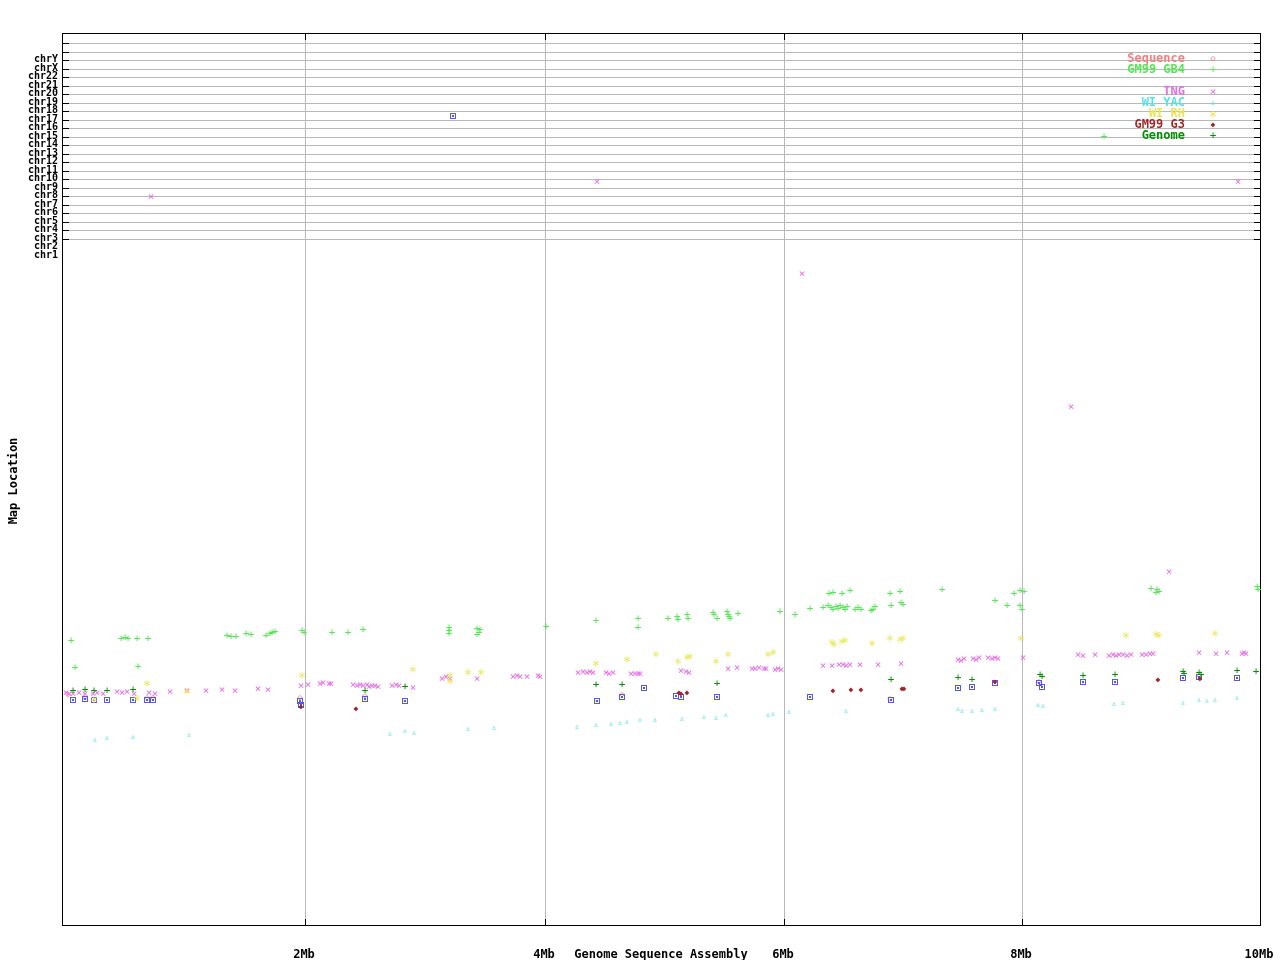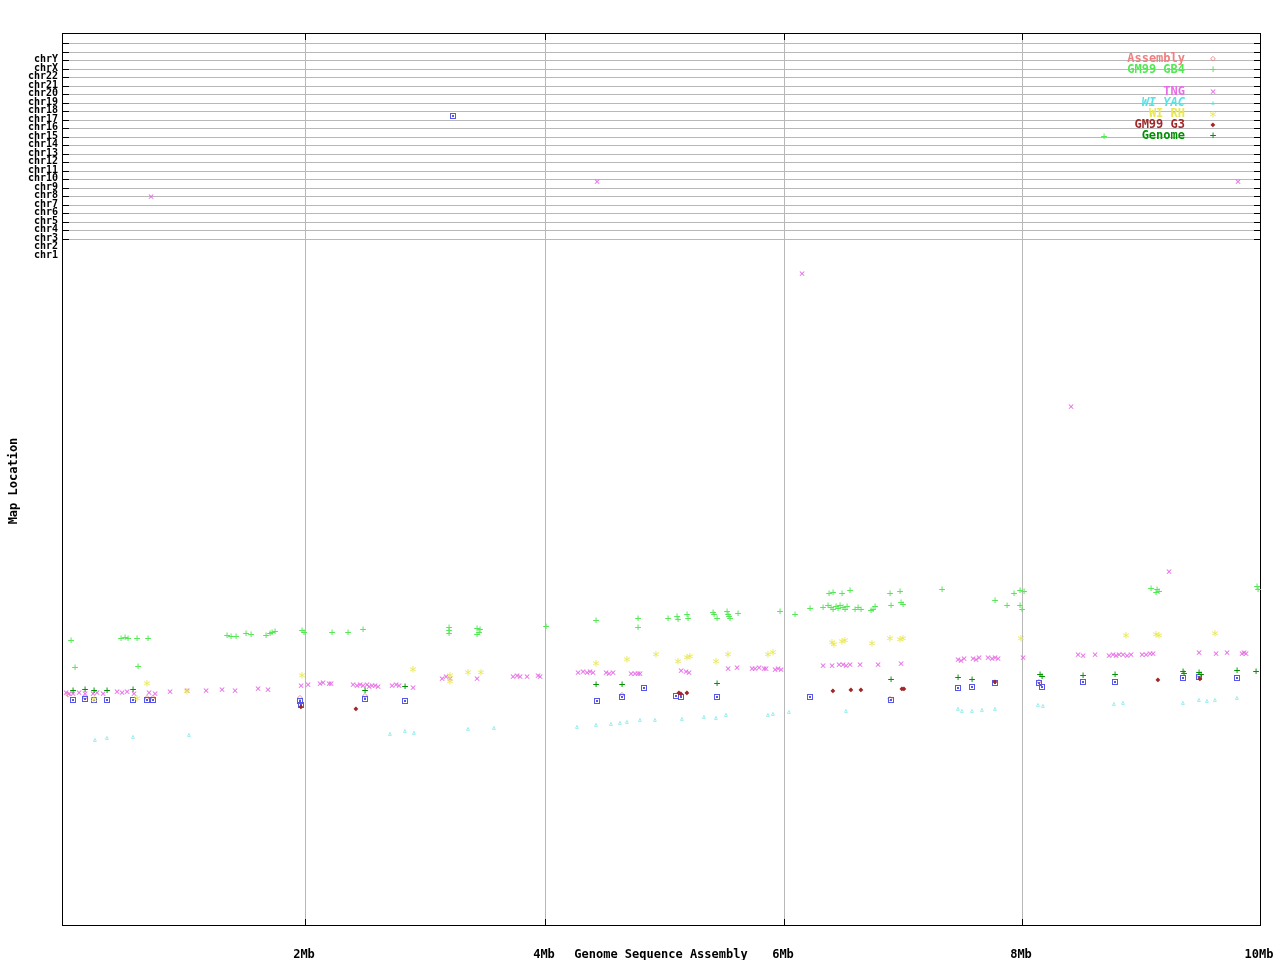--- a/index.html
+++ b/index.html
@@ -494,32 +494,32 @@
       <div class="pt" style="left: 1042px; top: 660px; font-size: 11px; color: rgb(0, 144, 0);">+</div>
       <div class="pt" style="left: 1083px; top: 659px; font-size: 11px; color: rgb(0, 144, 0);">+</div>
       <div class="pt" style="left: 1115px; top: 658px; font-size: 11px; color: rgb(0, 144, 0);">+</div>
       <div class="pt" style="left: 1183px; top: 655px; font-size: 11px; color: rgb(0, 144, 0);">+</div>
       <div class="pt" style="left: 1184px; top: 657px; font-size: 11px; color: rgb(0, 144, 0);">+</div>
       <div class="pt" style="left: 1199px; top: 656px; font-size: 11px; color: rgb(0, 144, 0);">+</div>
       <div class="pt" style="left: 1201px; top: 658px; font-size: 11px; color: rgb(0, 144, 0);">+</div>
       <div class="pt" style="left: 1237px; top: 654px; font-size: 11px; color: rgb(0, 144, 0);">+</div>
       <div class="pt" style="left: 1256px; top: 655px; font-size: 11px; color: rgb(0, 144, 0);">+</div>
       <div class="legrow" style="top: 37px; left: 0px; width: 1259px;">
-        <div class="leglab" style="color: rgb(240, 128, 128);">Assembly</div>
+        <div class="leglab" style="color: rgb(240, 128, 128);">Sequence</div>
         <div class="legmark" style="font-size: 9px; color: rgb(240, 128, 128); top: 0px;">◇</div>
       </div>
       <div class="legrow" style="top: 48px; left: 0px; width: 1259px;">
         <div class="leglab" style="color: rgb(85, 232, 85);">GM99 GB4</div>
         <div class="legmark" style="font-size: 11px; color: rgb(85, 232, 85); top: 0px;">+</div>
       </div>
       <div class="legrow" style="top: 70px; left: 0px; width: 1259px;">
         <div class="leglab" style="color: rgb(232, 107, 232);">TNG</div>
         <div class="legmark" style="font-size: 11px; color: rgb(232, 107, 232); top: 0px;">×</div>
       </div>
-      <div class="legrow" style="top: 81px; left: 0px; width: 1259px; font-style: italic;">
+      <div class="legrow" style="top: 81px; left: 0px; width: 1259px;">
         <div class="leglab" style="color: rgb(88, 226, 226);">WI YAC</div>
         <div class="legmark" style="font-size: 9px; color: rgb(88, 226, 226); top: 0px;">▵</div>
       </div>
       <div class="legrow" style="top: 92px; left: 0px; width: 1259px;">
         <div class="leglab" style="color: rgb(232, 232, 85);">WI RH</div>
         <div class="legmark" style="font-size: 14px; color: rgb(232, 232, 85); top: 3px;">*</div>
       </div>
       <div class="legrow" style="top: 103px; left: 0px; width: 1259px;">
         <div class="leglab" style="color: rgb(160, 40, 40);">GM99 G3</div>
         <div class="legmark" style="font-size: 8px; color: rgb(160, 40, 40); top: 0px;">◆</div>

